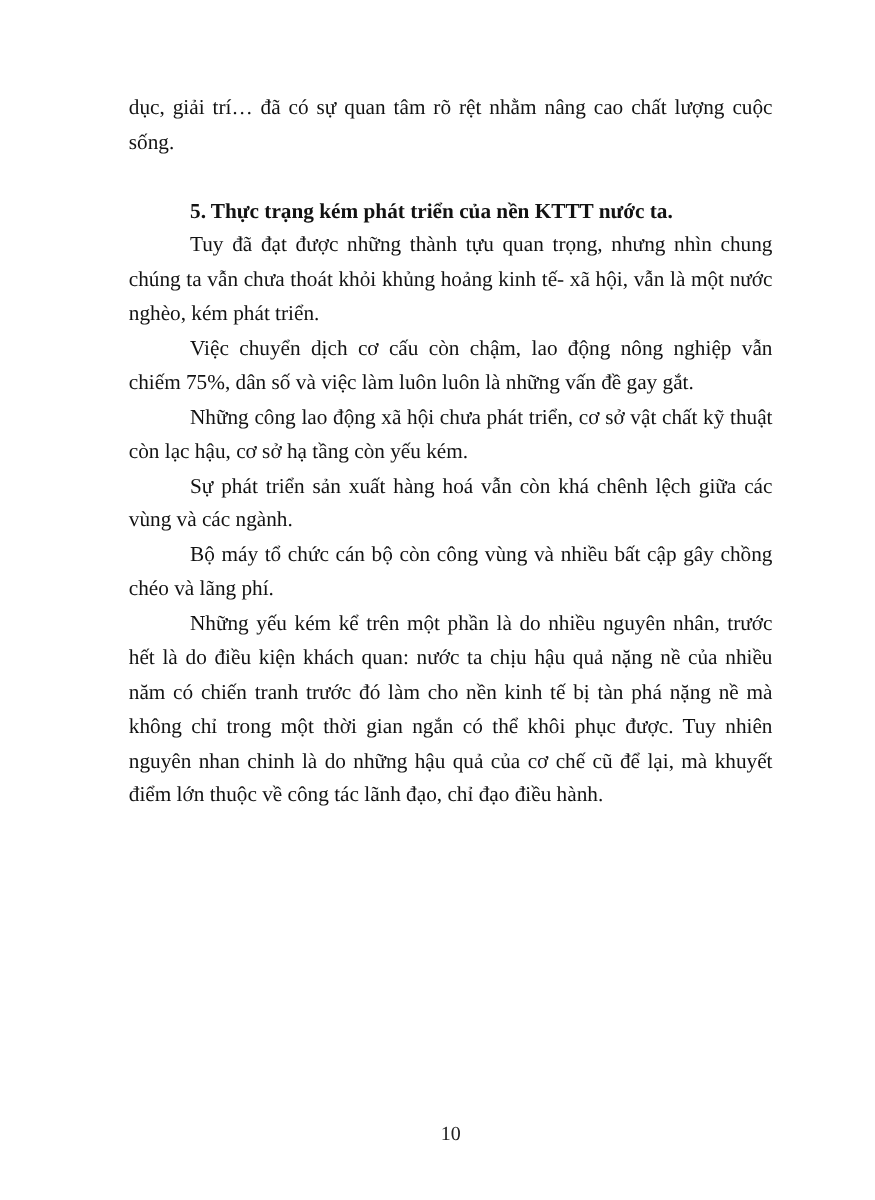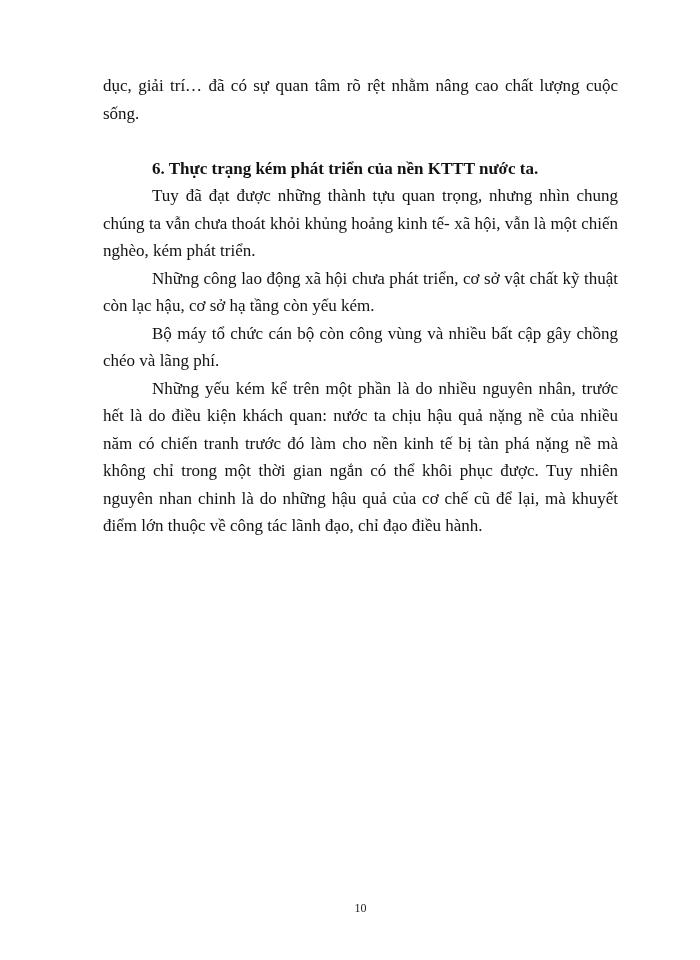--- a/index.html
+++ b/index.html
@@ -40,35 +40,37 @@
     line-height: 27.5px;
     font-weight: bold;
     text-align: left;
   }
   .footer {
     position: absolute;
     left: 103px;
     top: 900px;
     width: 515px;
     text-align: center;
-    font-size: 12px;
+    font-size: 16px;
     line-height: 16px;
     color: #222222;
   }
 </style>
 </head>
 <body>
 
 <div class="page">
   <div class="content">
     <p class="no-indent">dục, giải trí… đã có sự quan tâm rõ rệt nhằm nâng cao chất lượng cuộc sống.</p>
-    <h2 class="section-heading">6. Thực trạng kém phát triển của nền KTTT nước ta.</h2>
+    <h2 class="section-heading">5. Thực trạng kém phát triển của nền KTTT nước ta.</h2>
     <div>
-        <p>Tuy đã đạt được những thành tựu quan trọng, nhưng nhìn chung chúng ta vẫn chưa thoát khỏi khủng hoảng kinh tế- xã hội, vẫn là một chiến nghèo, kém phát triển.</p>
+        <p>Tuy đã đạt được những thành tựu quan trọng, nhưng nhìn chung chúng ta vẫn chưa thoát khỏi khủng hoảng kinh tế- xã hội, vẫn là một nước nghèo, kém phát triển.</p>
+        <p>Việc chuyển dịch cơ cấu còn chậm, lao động nông nghiệp vẫn chiếm 75%, dân số và việc làm luôn luôn là những vấn đề gay gắt.</p>
         <p>Những công lao động xã hội chưa phát triển, cơ sở vật chất kỹ thuật còn lạc hậu, cơ sở hạ tầng còn yếu kém.</p>
+        <p>Sự phát triển sản xuất hàng hoá vẫn còn khá chênh lệch giữa các vùng và các ngành.</p>
         <p>Bộ máy tổ chức cán bộ còn công vùng và nhiều bất cập gây chồng chéo và lãng phí.</p>
         <p>Những yếu kém kể trên một phần là do nhiều nguyên nhân, trước hết là do điều kiện khách quan: nước ta chịu hậu quả nặng nề của nhiều năm có chiến tranh trước đó làm cho nền kinh tế bị tàn phá nặng nề mà không chỉ trong một thời gian ngắn có thể khôi phục được. Tuy nhiên nguyên nhan chinh là do những hậu quả của cơ chế cũ để lại, mà khuyết điểm lớn thuộc về công tác lãnh đạo, chỉ đạo điều hành.</p>
       </div>
   </div>
   <div class="footer">
     <span>10</span>
   </div>
 </div>
 
 </body></html>

